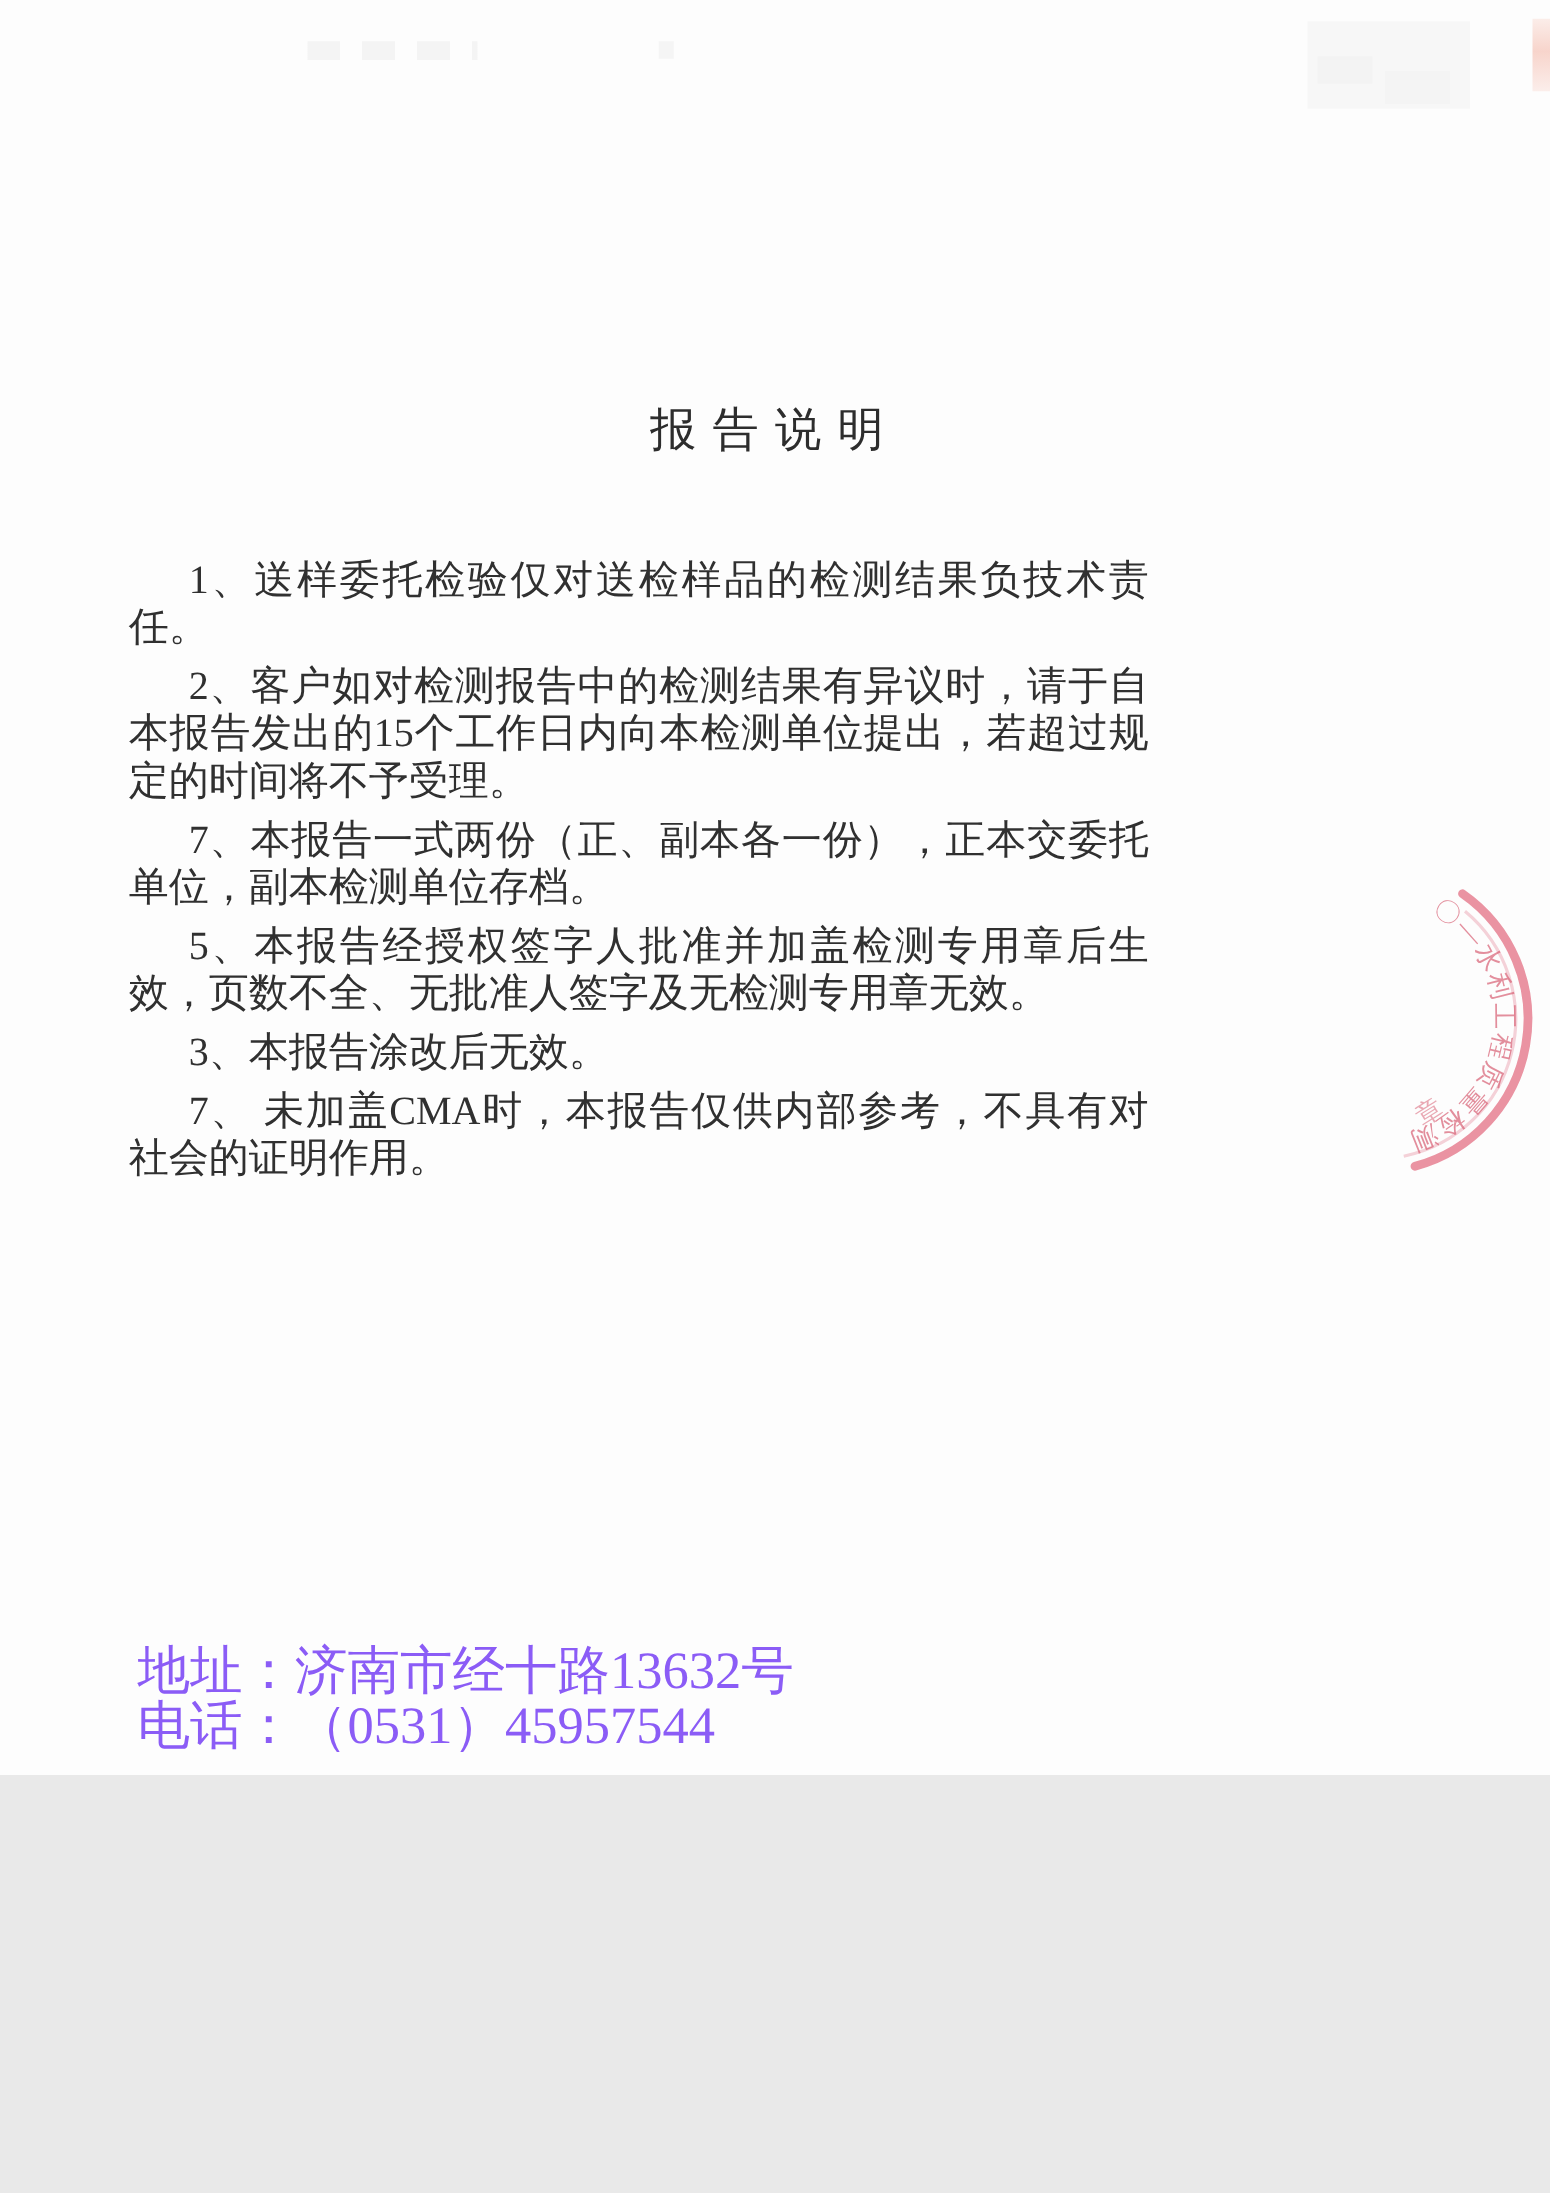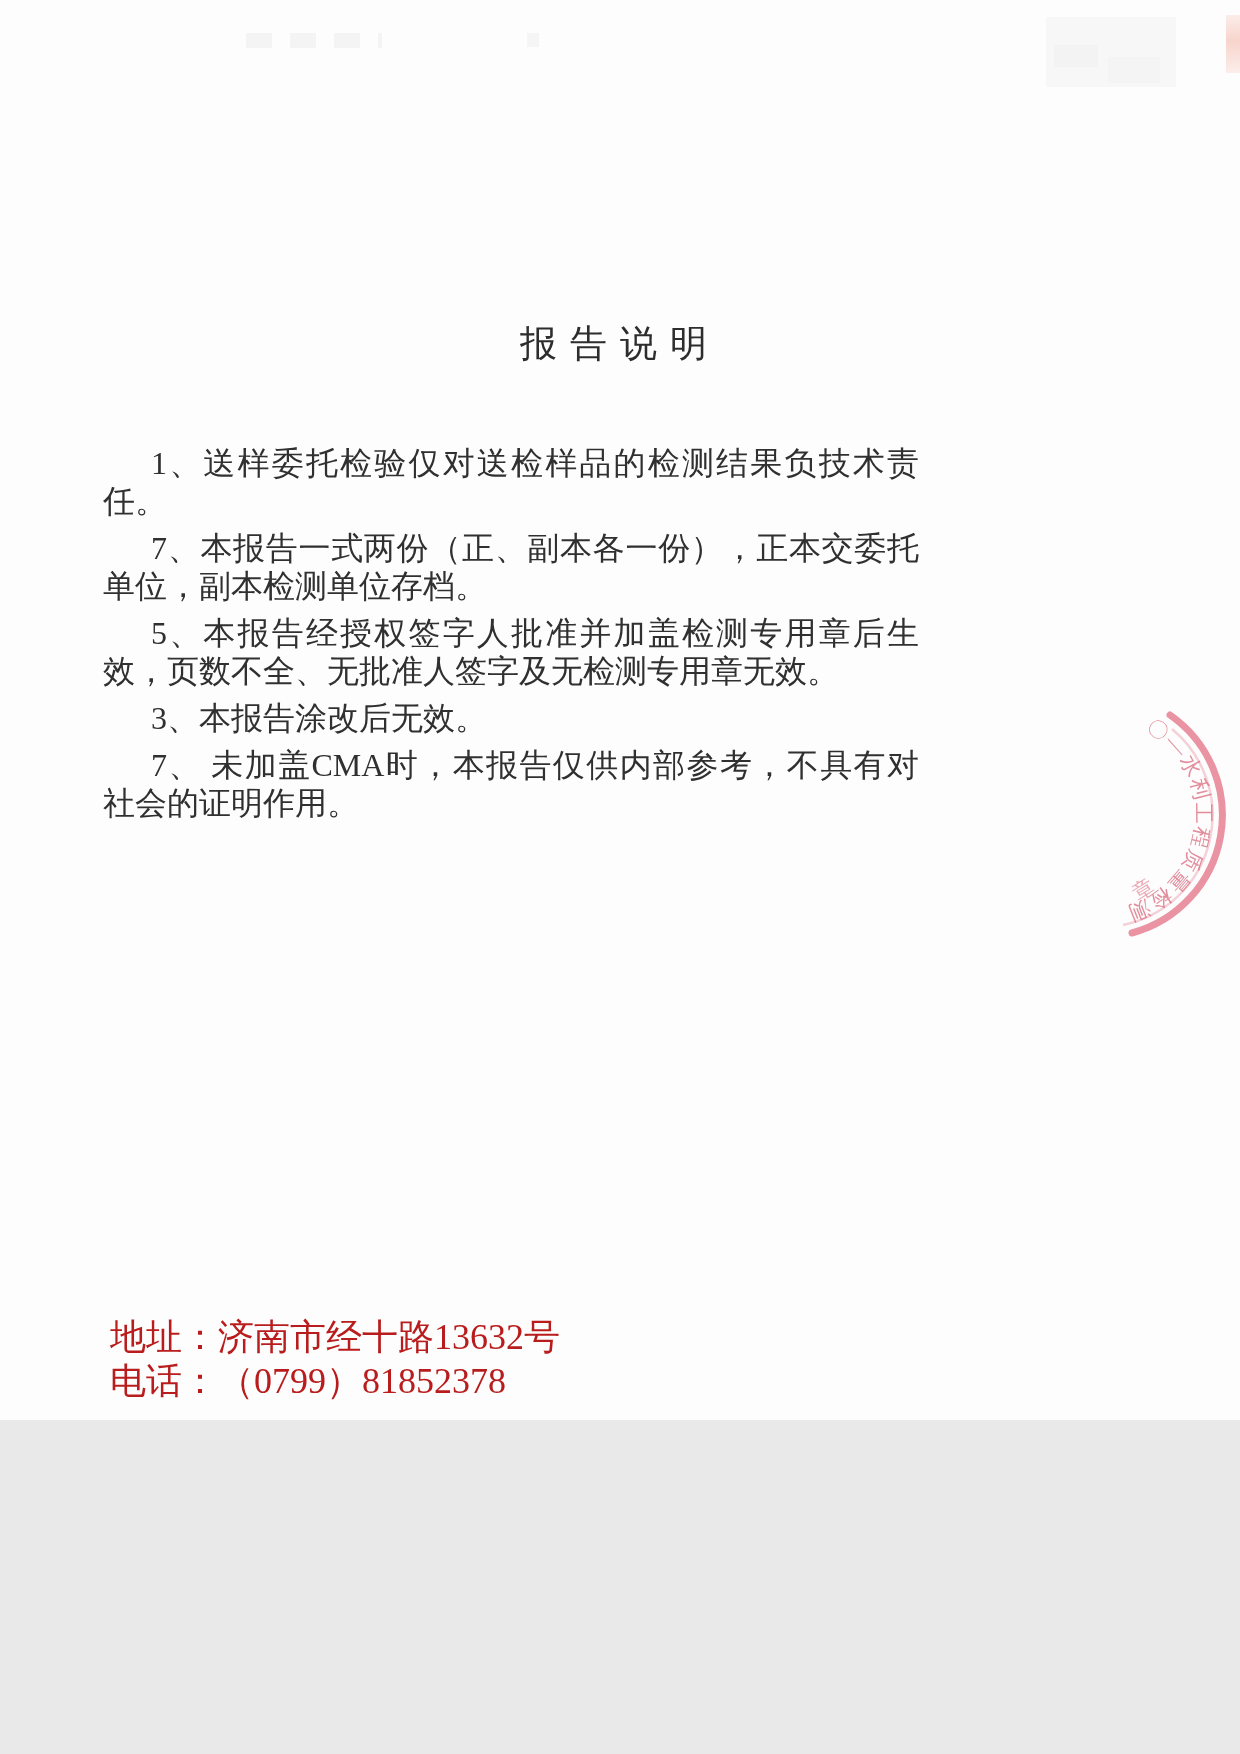--- a/index.html
+++ b/index.html
@@ -41,23 +41,23 @@
   .notes p {
     margin: 0 0 9px 0;
     text-indent: 1.5em;
   }
 
   
   .contact {
     position: absolute;
     left: 110px;
     top: 1315px;
-    font-size: 36px;
+    font-size: 42px;
     line-height: 44px;
-    color: #b91c1c;
+    color: #8b5cf6;
   }
   .contact .row { white-space: pre; }
 
   
   .stamp {
     position: absolute;
     left: 1020px;
     top: 655px;
     width: 220px;
     height: 340px;
@@ -99,20 +99,21 @@
     <span class="b1"></span>
       <span class="b2"></span>
   </div>
   <div class="artifact art-edge-pink"></div>
   <div class="artifact art-fold-line"></div>
 
   <h1 class="doc-title">报告说明</h1>
 
   <div class="notes">
     <p>1、送样委托检验仅对送检样品的检测结果负技术责任。</p>
+    <p>2、客户如对检测报告中的检测结果有异议时，请于自本报告发出的15个工作日内向本检测单位提出，若超过规定的时间将不予受理。</p>
     <p>7、本报告一式两份（正、副本各一份），正本交委托单位，副本检测单位存档。</p>
     <p>5、本报告经授权签字人批准并加盖检测专用章后生效，页数不全、无批准人签字及无检测专用章无效。</p>
     <p>3、本报告涂改后无效。</p>
     <p>7、 未加盖CMA时，本报告仅供内部参考，不具有对社会的证明作用。</p>
   </div>
 
   <svg class="stamp" viewBox="0 0 220 340" xmlns="http://www.w3.org/2000/svg" aria-hidden="true">
     <defs>
       <path id="stamp-text-arc" d="M 125 75 A 96 96 0 0 1 100 254" fill="none"></path>
     </defs>
@@ -123,16 +124,16 @@
 
     <text font-size="21" fill="#d96478" opacity="0.72" letter-spacing="2">
       <textPath href="#stamp-text-arc">〇—水利工程质量检测</textPath>
     </text>
 
     <text x="118" y="246" font-size="21" fill="#d96478" opacity="0.55" transform="rotate(-32 118 246)">章</text>
   </svg>
 
   <div class="contact">
     <div class="row"><span>地址：</span><span>济南市经十路13632号</span></div>
-    <div class="row"><span>电话：</span><span>（0799）81852378</span></div>
+    <div class="row"><span>电话：</span><span>（0531）45957544</span></div>
   </div>
 
 </div>
 
 </body></html>

